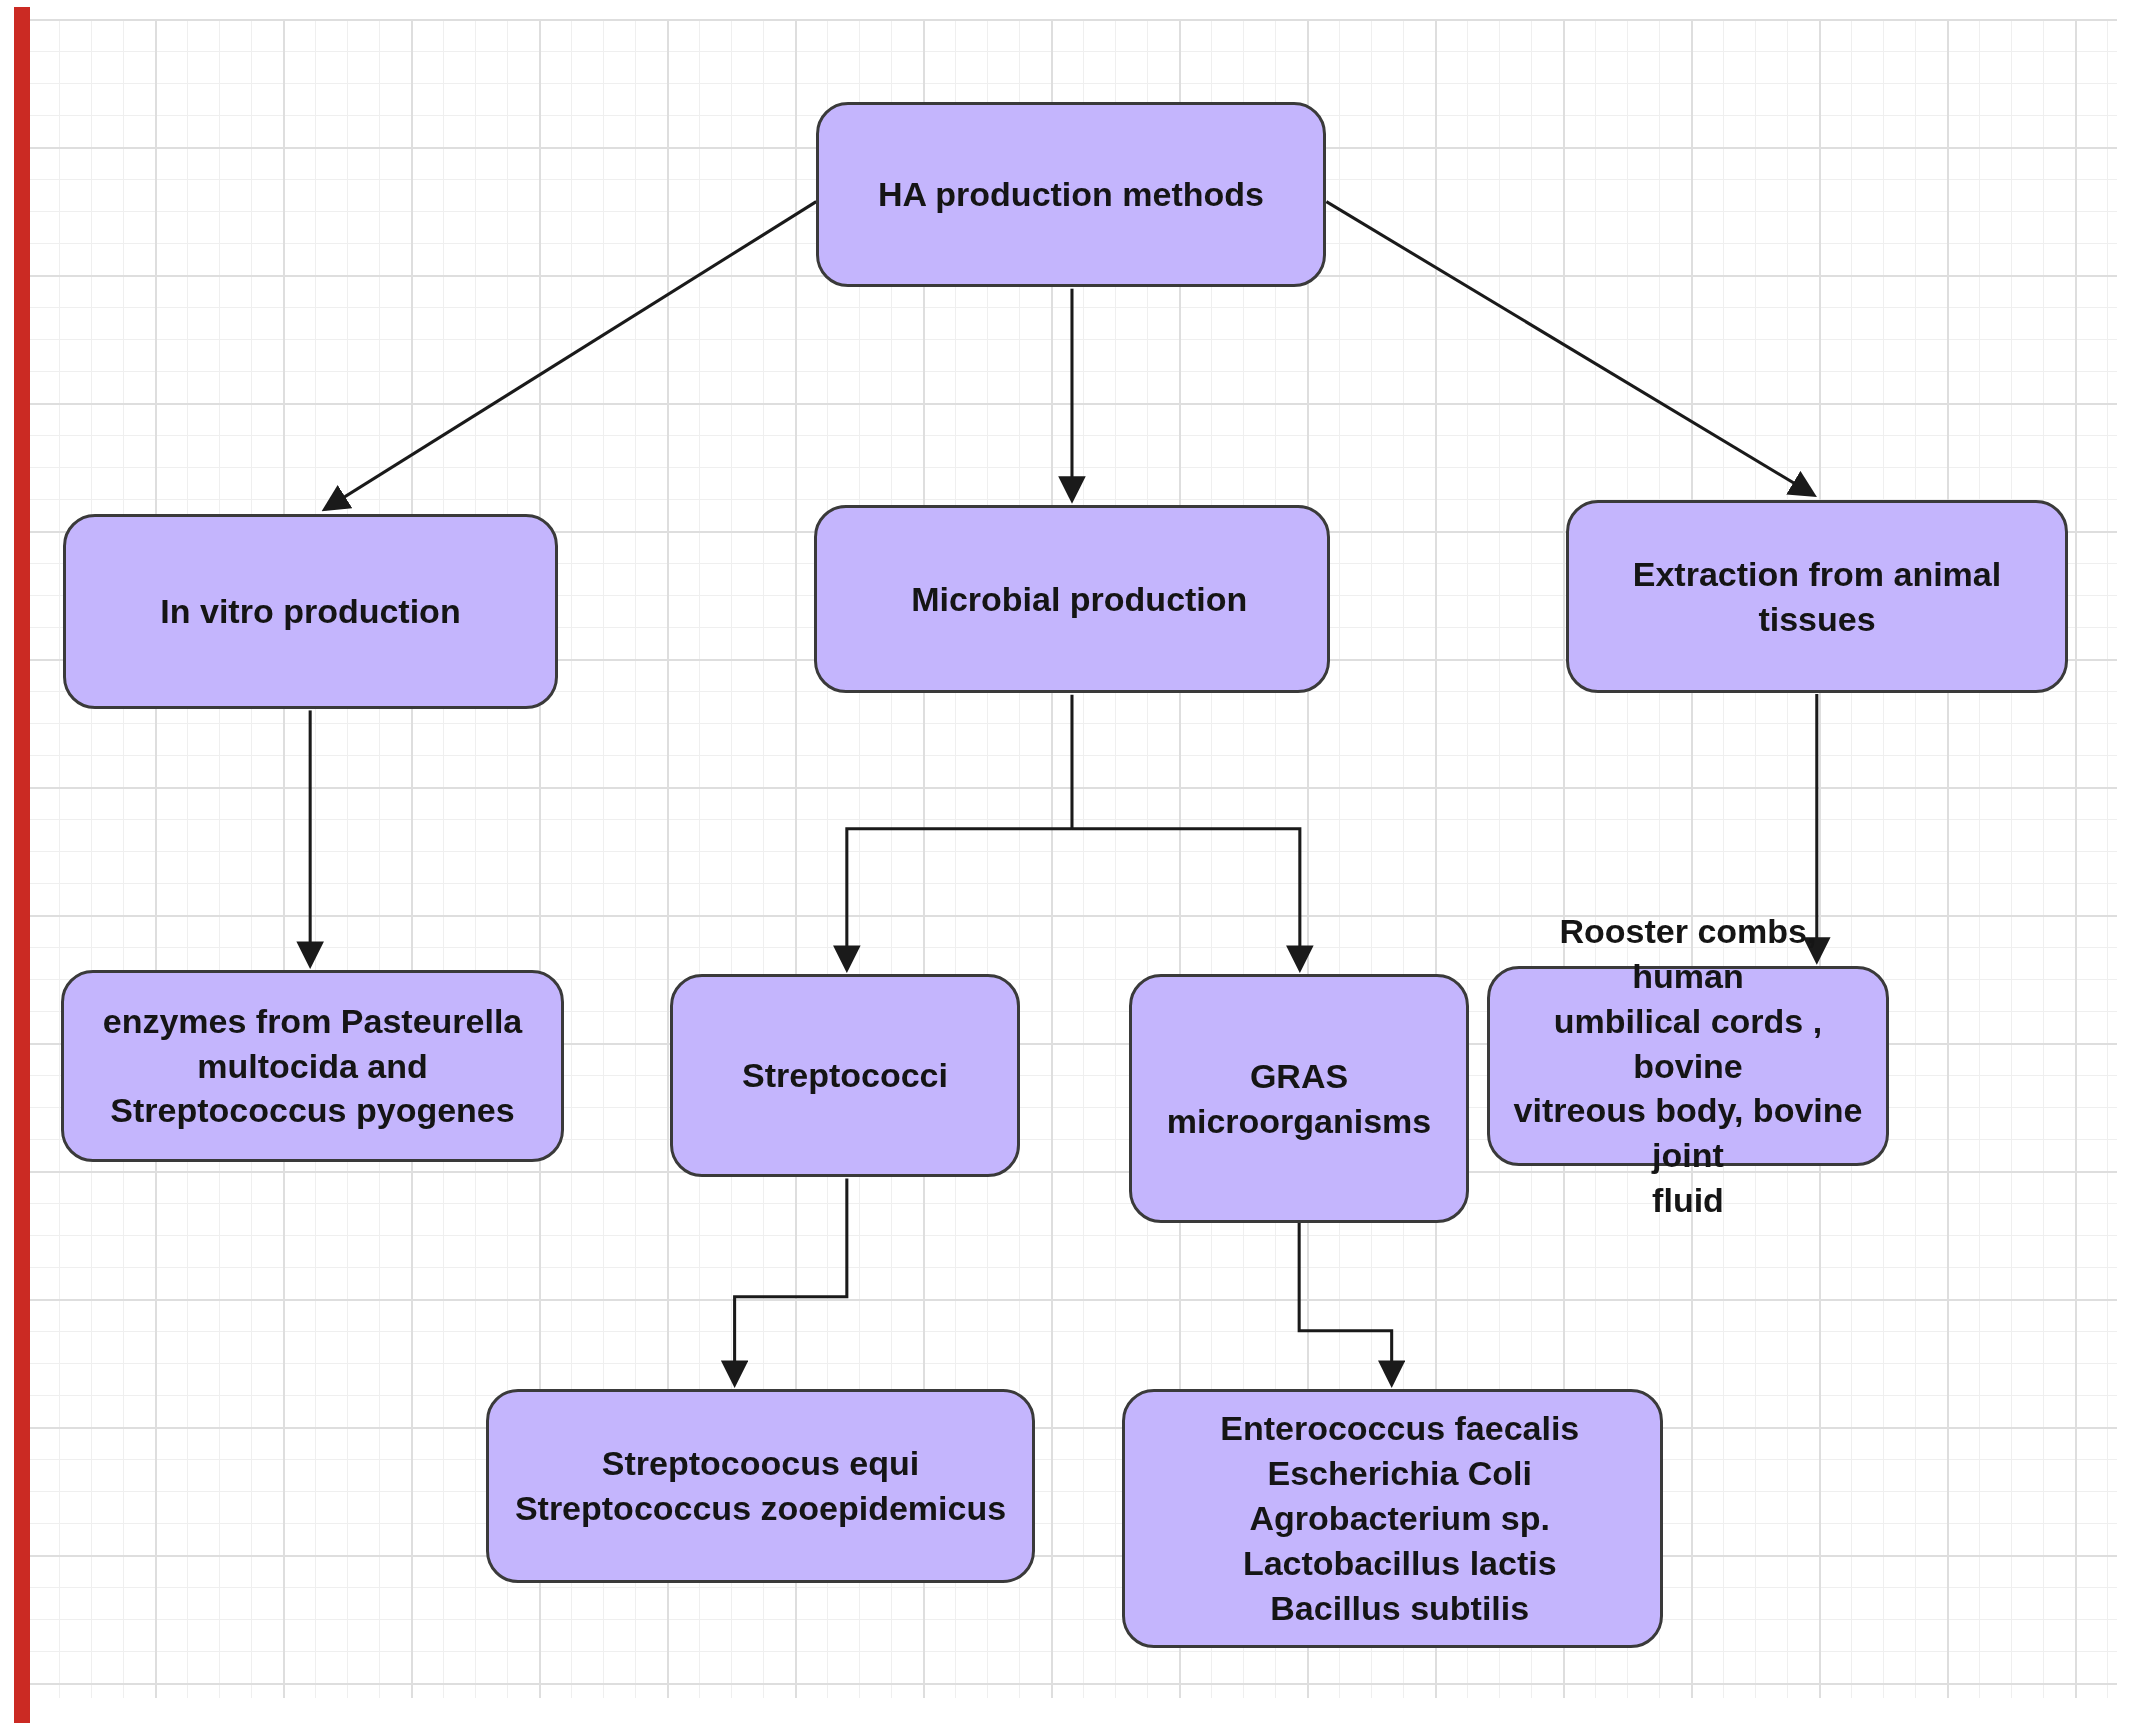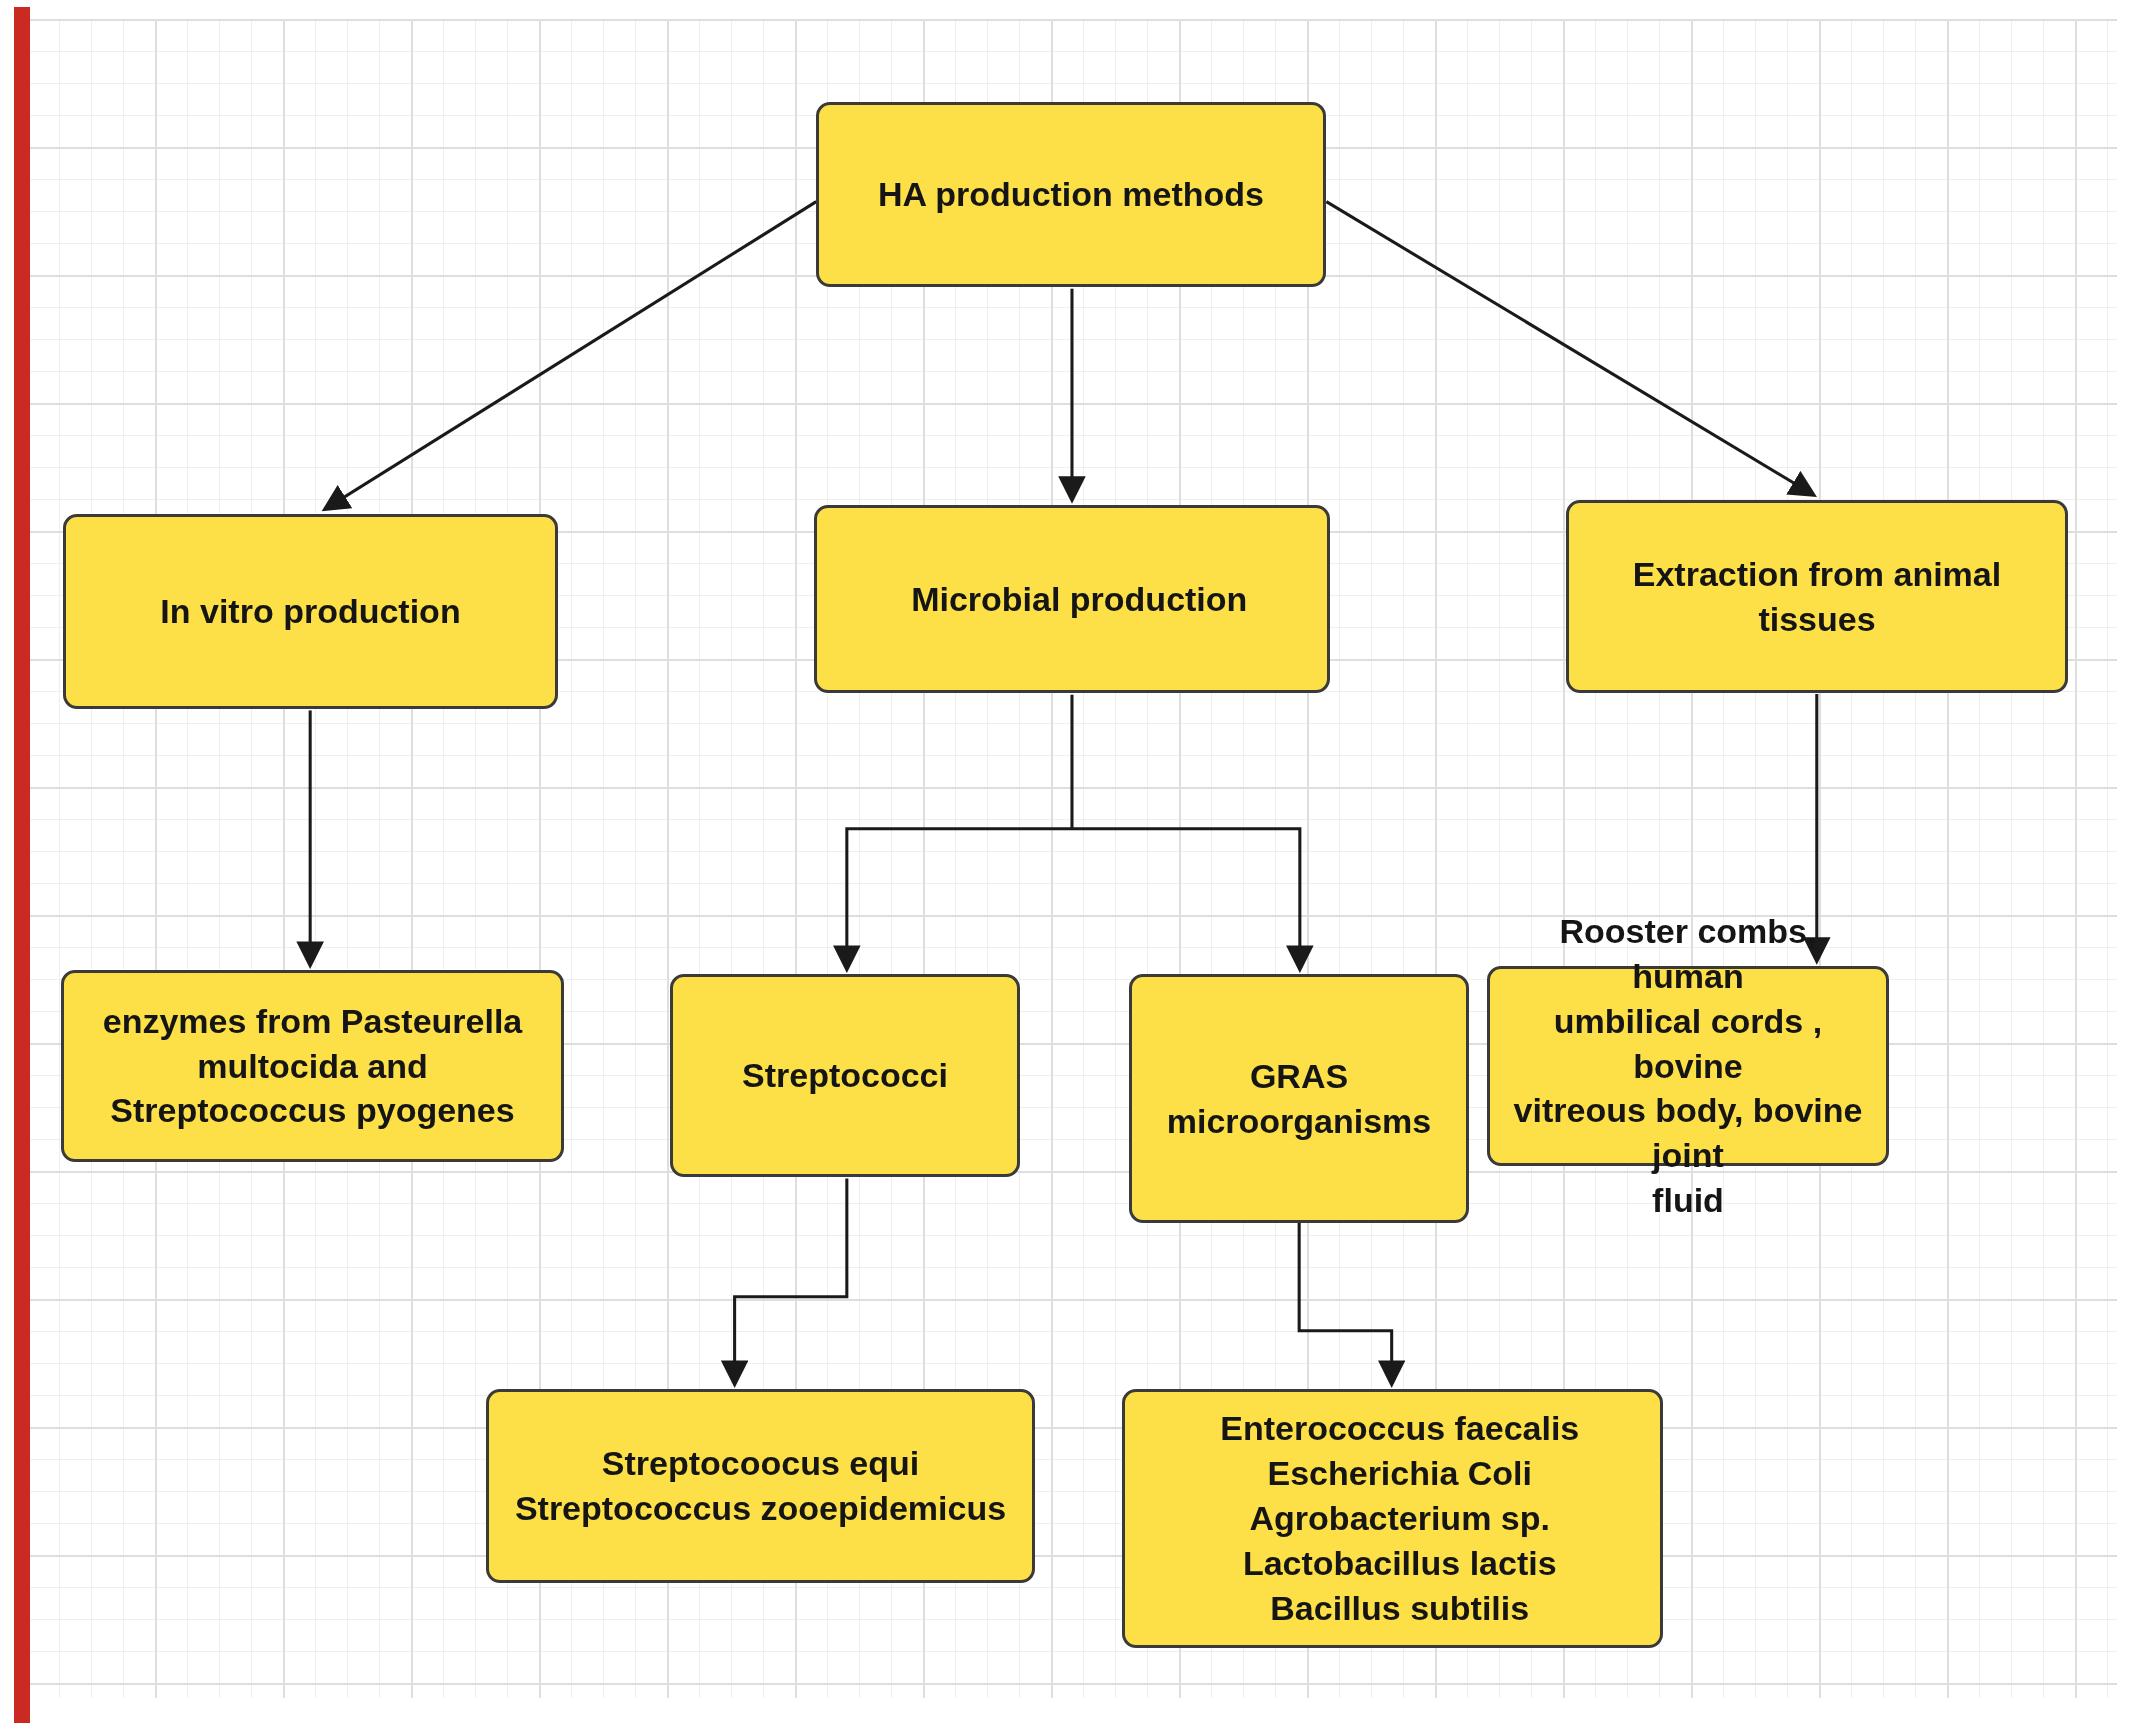--- a/index.html
+++ b/index.html
@@ -36,23 +36,23 @@
     width: 2129px; height: 1731px;
   }
   .edges polyline {
     fill: none;
     stroke: #1a1a1a;
     stroke-width: 4.5;
   }
   .node {
     position: absolute;
     box-sizing: border-box;
-    background: #fde047;
+    background: #c4b5fd;
     border: 3.4px solid #3a3a3a;
-    border-radius: 14px;
+    border-radius: 32px;
     display: flex;
     align-items: center;
     justify-content: center;
     text-align: center;
     padding: 5.4px 9.5px;
   }
   .node .label {
     font-size: 34px;
     font-weight: 700;
     line-height: 1.32;

